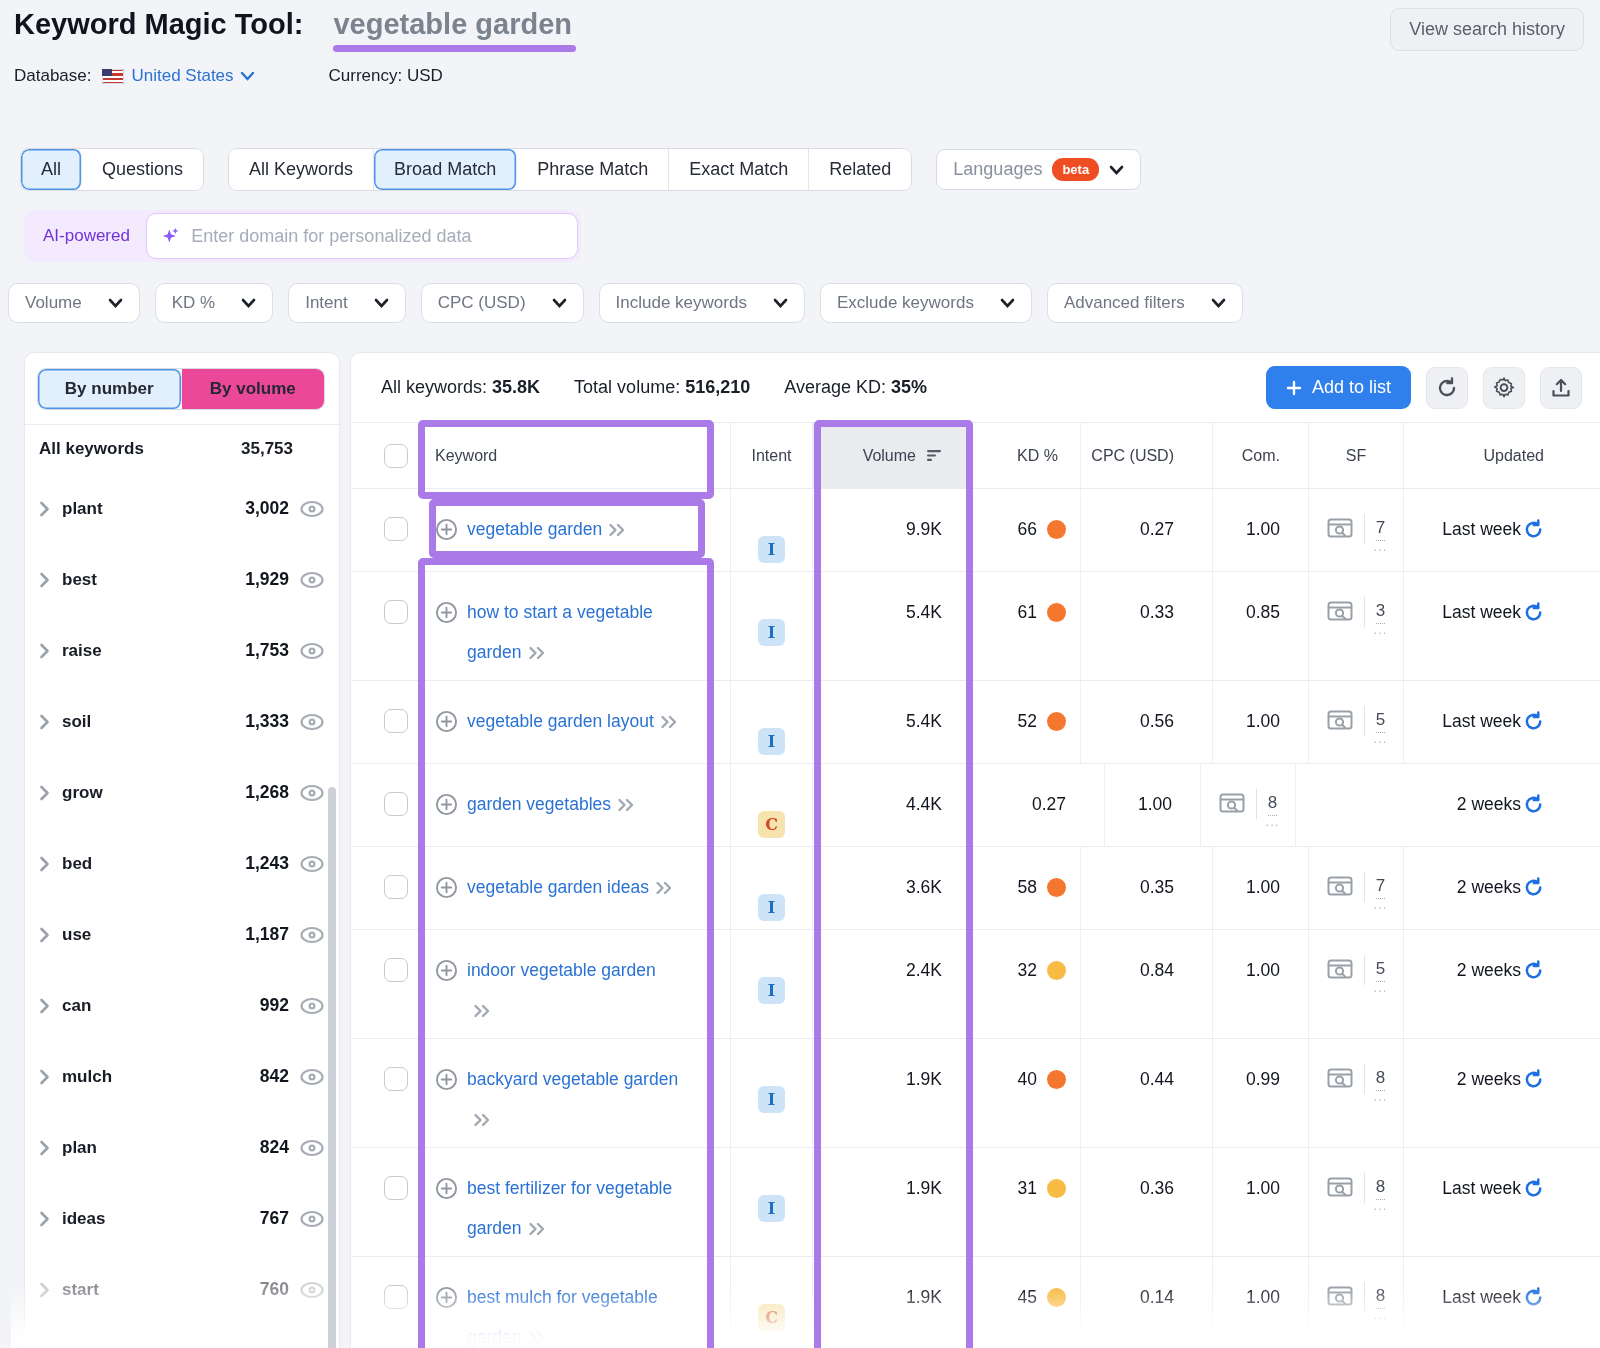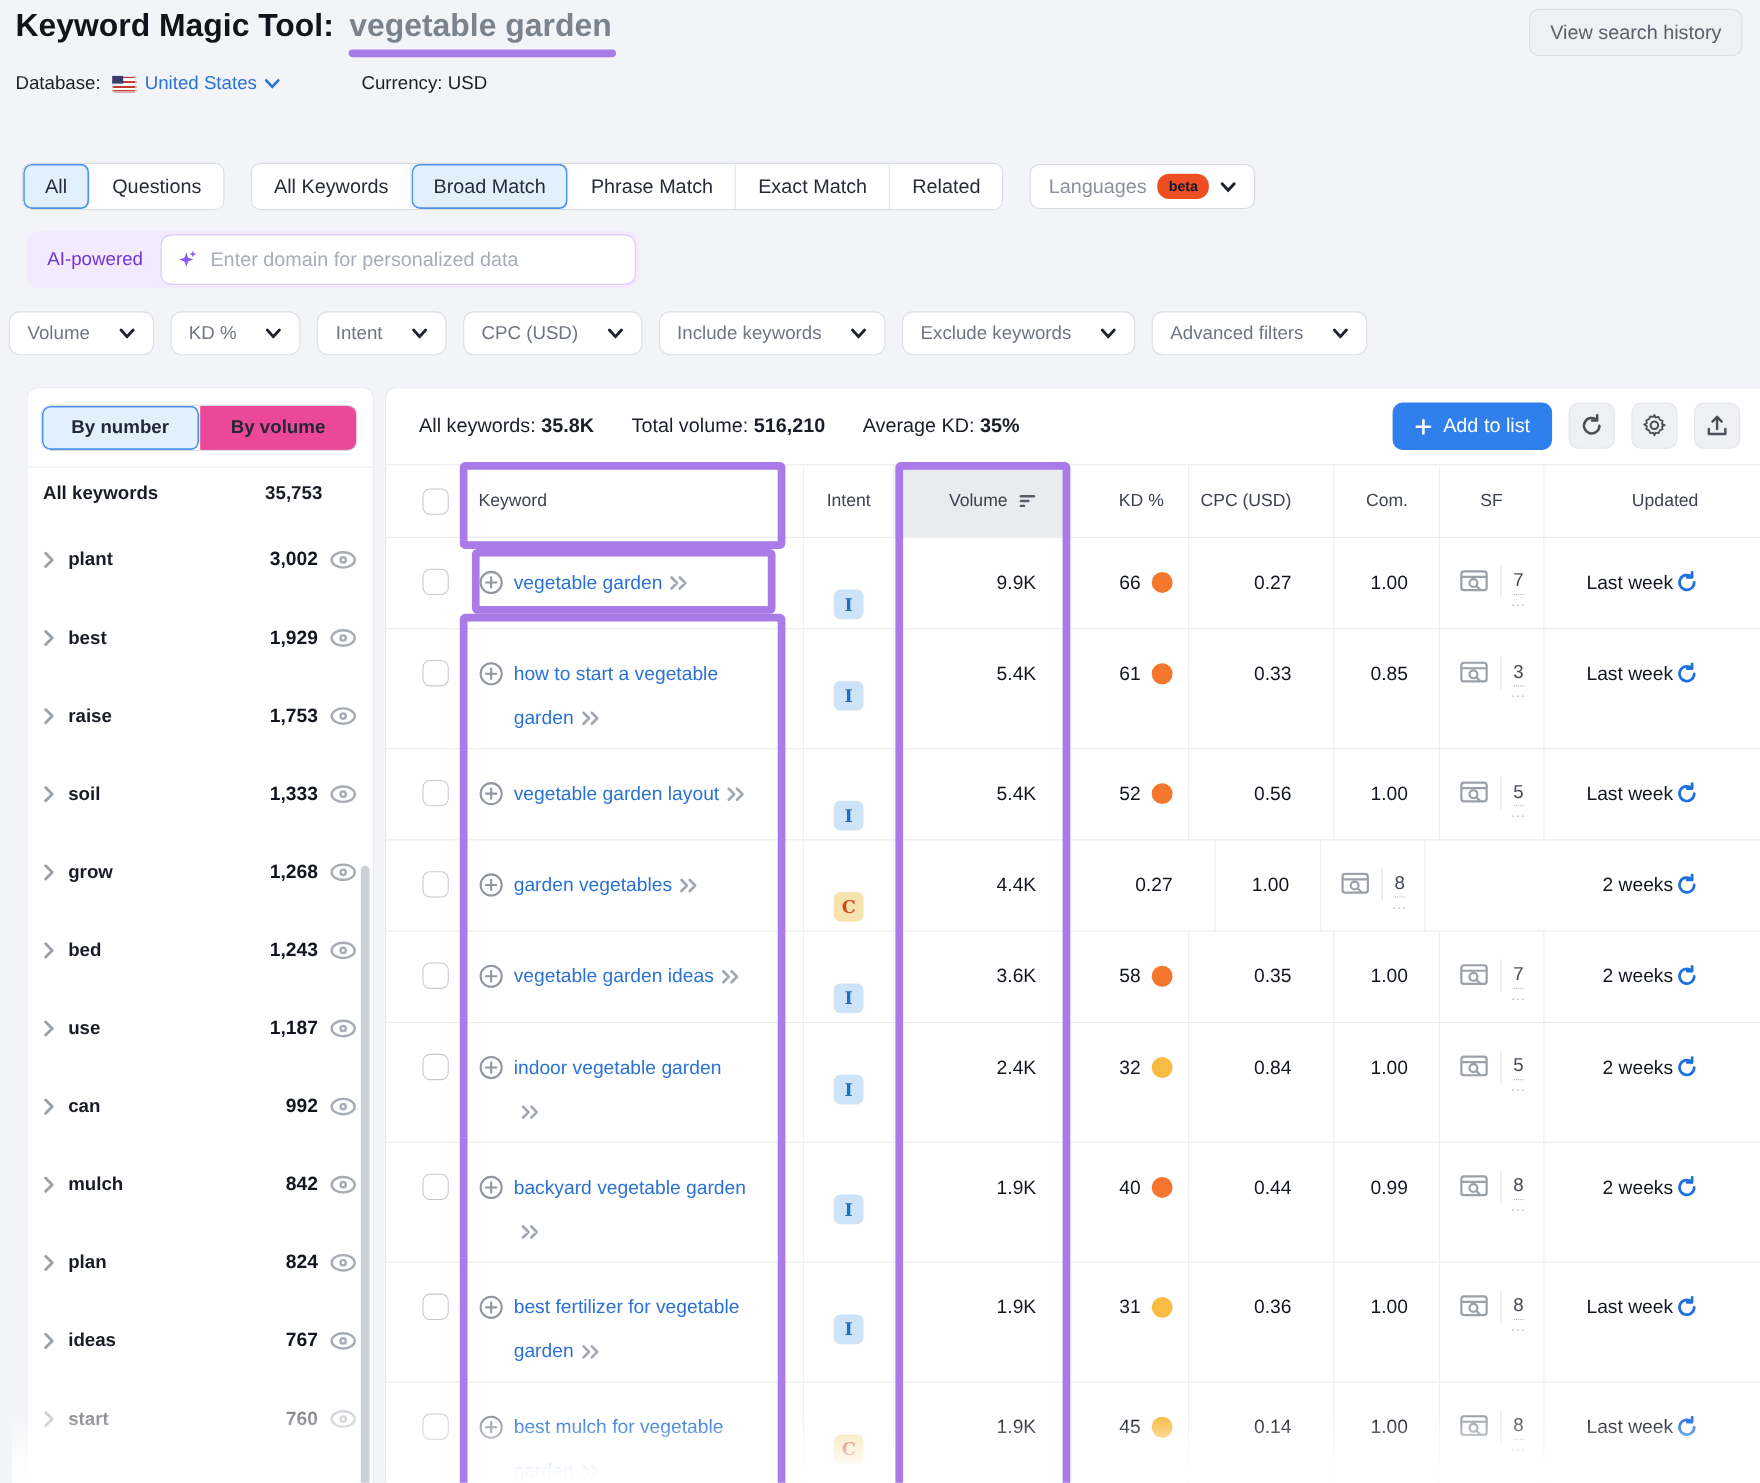--- a/index.html
+++ b/index.html
@@ -8,21 +8,21 @@
   }
   *{box-sizing:border-box; margin:0; padding:0;}
   html,body{width:1600px; height:1348px; overflow:hidden;}
   body{
     font-family:"Liberation Sans","DejaVu Sans",sans-serif;
     background:#f2f4f7; color:var(--ink); position:relative;
   }
   svg{display:block;}
   
   .hdr{position:absolute; left:14px; top:8px;}
-  .title-row{display:flex; align-items:baseline; gap:14px;}
+  .title-row{display:flex; align-items:baseline; gap:30px;}
   .title{font-size:29px; font-weight:bold; color:#10141d;}
   .qwrap{display:inline-block; position:relative; padding-bottom:11px;}
   .query{font-size:29px; font-weight:bold; color:#7b838f;}
   .q-under{position:absolute; left:0; right:-4px; bottom:0; height:7px; background:var(--accent); border-radius:4px;}
   .meta-row{display:flex; align-items:center; margin-top:14px; font-size:17px;}
   .meta-label{color:#1a1e28;}
   .flag{width:22px; height:15px; border-radius:2px; margin:0 8px 0 10px; position:relative;
     background:repeating-linear-gradient(to bottom,#c23b33 0 2.2px,#fff 2.2px 4.4px); box-shadow:0 0 0 1px #d8dbe0 inset;}
   .flag:before{content:""; position:absolute; left:0; top:0; width:10px; height:7px; background:#3c3b6e;}
   .db-link{color:var(--link); display:flex; align-items:center; gap:6px; cursor:pointer;}
@@ -30,21 +30,21 @@
   .vsh-btn{position:absolute; right:16px; top:8px; font-size:18px; color:#595f6b;
     background:#eef0f3; border:1px solid #dcdfe5; border-radius:9px; padding:10px 18px; cursor:pointer;}
   
   .tabs-row{position:absolute; left:20px; top:148px; display:flex; gap:24px;align-items:center;}
   .tab-group{display:flex; background:#fff; border:1px solid #d8dce2; border-radius:9px; overflow:hidden;}
   .tab{font-size:18px; color:#262b36; padding:10px 20px; border-right:1px solid #e2e5ea; cursor:pointer; background:#fff;}
   .tab:last-child{border-right:none;}
   .tab.sel{background:#e2effd; box-shadow:0 0 0 1.5px #4d93e6 inset; border-radius:8px; border-right-color:transparent;}
   .lang-group{display:flex; align-items:center; gap:10px; background:#fff; border:1px solid #d8dce2; border-radius:9px; padding:8px 16px; cursor:pointer;}
   .lang-label{font-size:18px; color:#8a919d;}
-  .beta{background:#ef4e23; color:#0f172a; font-size:13px; font-weight:bold; border-radius:11px; padding:4px 10px;}
+  .beta{background:#ef4e23; color:#ffffff; font-size:13px; font-weight:bold; border-radius:11px; padding:4px 10px;}
   
   .ai-row{position:absolute; left:24px; top:210px; display:flex; align-items:stretch;
     background:#f3eafe; border-radius:12px; padding:3px;}
   .ai-badge{display:flex; align-items:center; font-size:17px; color:#7233d6; padding:0 16px; border-radius:10px;}
   .ai-input{display:flex; align-items:center; gap:10px; width:432px; background:#fff;
     border:1.5px solid #ddc9f9; border-radius:10px; padding:0 14px; height:46px;}
   .ai-input input{border:none; outline:none; font-size:18px; color:#3a3f4a; width:100%;
     font-family:"Liberation Sans","DejaVu Sans",sans-serif; background:transparent;}
   .ai-input input::placeholder{color:#a6adb8;}
   
@@ -68,21 +68,21 @@
   .sb-item .cnt{margin-left:auto; margin-right:6px;}
   .sb-item .eye{width:34px; display:flex; justify-content:center;}
   .sb-item.faded{opacity:.5;}
   .sb-scroll{position:absolute; right:3px; top:434px; width:8px; height:880px; background:#cdd0d6; border-radius:4px;}
   
   .main{position:absolute; left:350px; top:352px; width:1250px; height:996px;
     background:#fff; border:1px solid #e7e9ee; border-right:none; border-bottom:none; border-radius:10px 0 0 0;}
   .stats-bar{display:flex; align-items:center; height:70px; padding:0 18px 0 30px; border-bottom:1px solid var(--rowline);}
   .stat{font-size:18px; color:#1a1e28; margin-right:34px;}
   .stat b{font-weight:bold;}
-  .tools{margin-left:auto; display:flex; align-items:flex-start; gap:15px;}
+  .tools{margin-left:auto; display:flex; align-items:center; gap:15px;}
   .add-btn{display:flex; align-items:center; gap:10px; background:#2f80ed; color:#fff; font-size:18px;
     border:none; border-radius:9px; padding:11px 20px; cursor:pointer;}
   .icon-btn{width:42px; height:42px; background:#eef0f3; border:1px solid #e3e6eb; border-radius:9px;
     display:flex; align-items:center; justify-content:center; cursor:pointer; color:#4a4f58;}
   
   .thead{display:flex; height:66px; border-bottom:1px solid var(--rowline); font-size:16px; color:#3c4250;}
   .hc{display:flex; align-items:center;}
   .trow{display:flex; border-bottom:1px solid var(--rowline); align-items:stretch;}
   .c-check{width:70px; flex:none; padding-left:33px;}
   .c-kw{width:310px; flex:none; border-right:1px solid var(--colline); padding-right:10px;}

